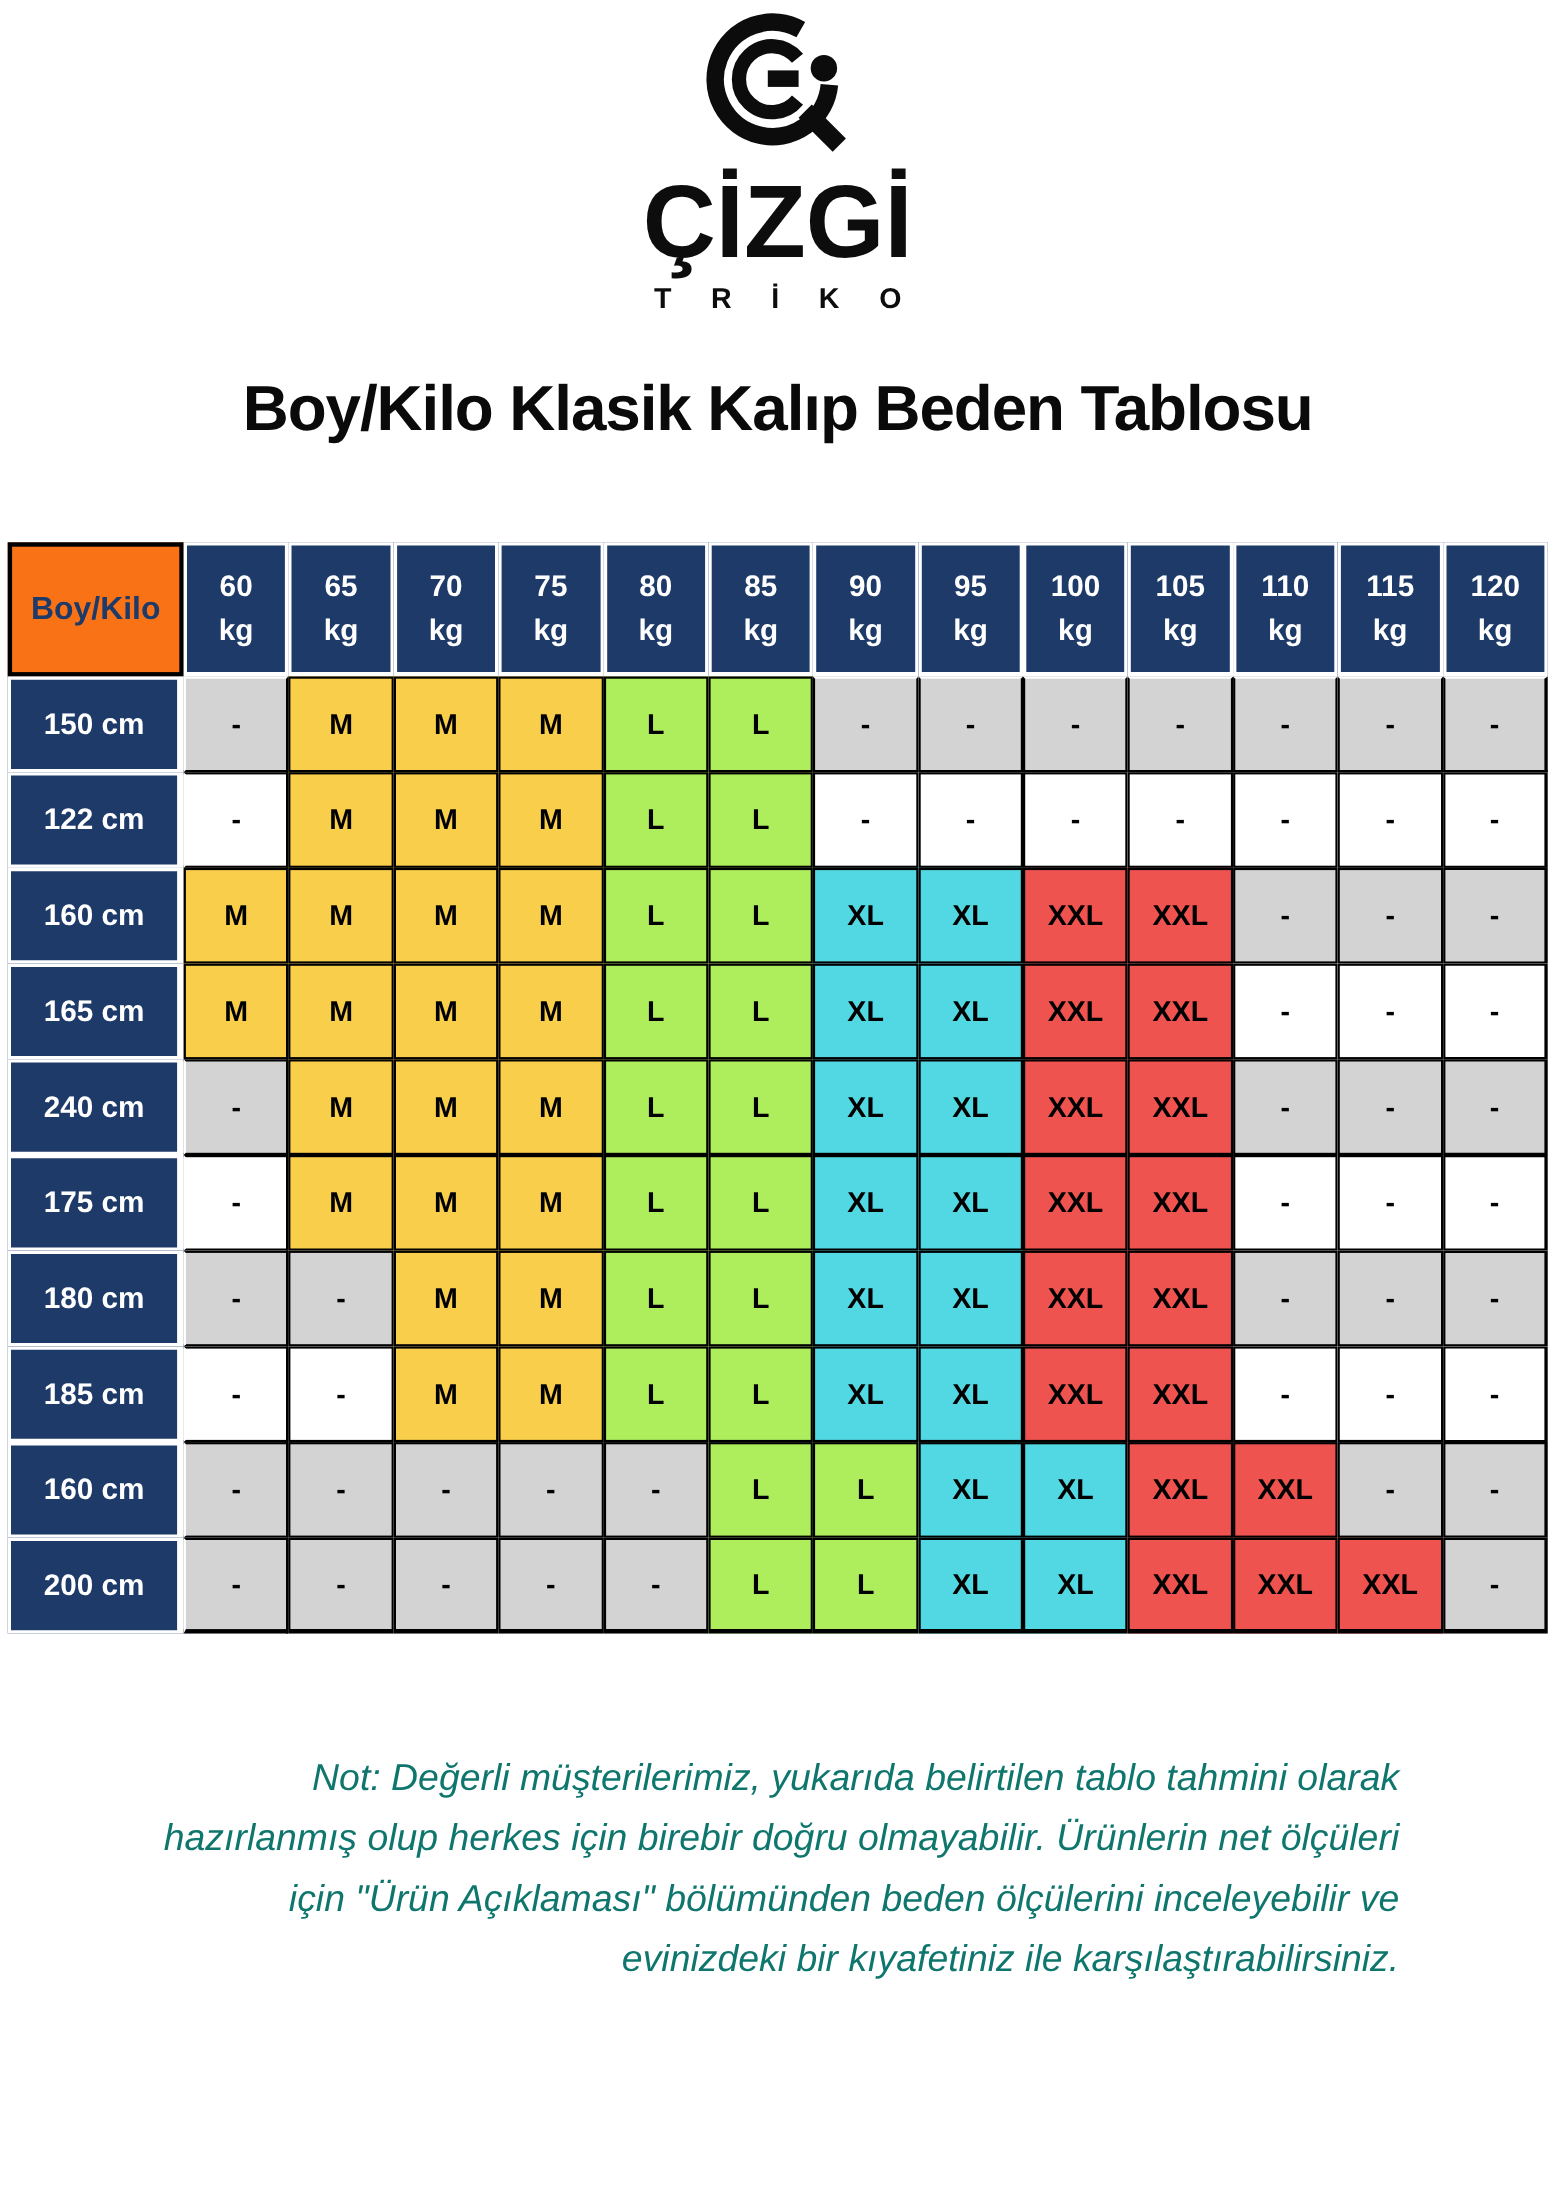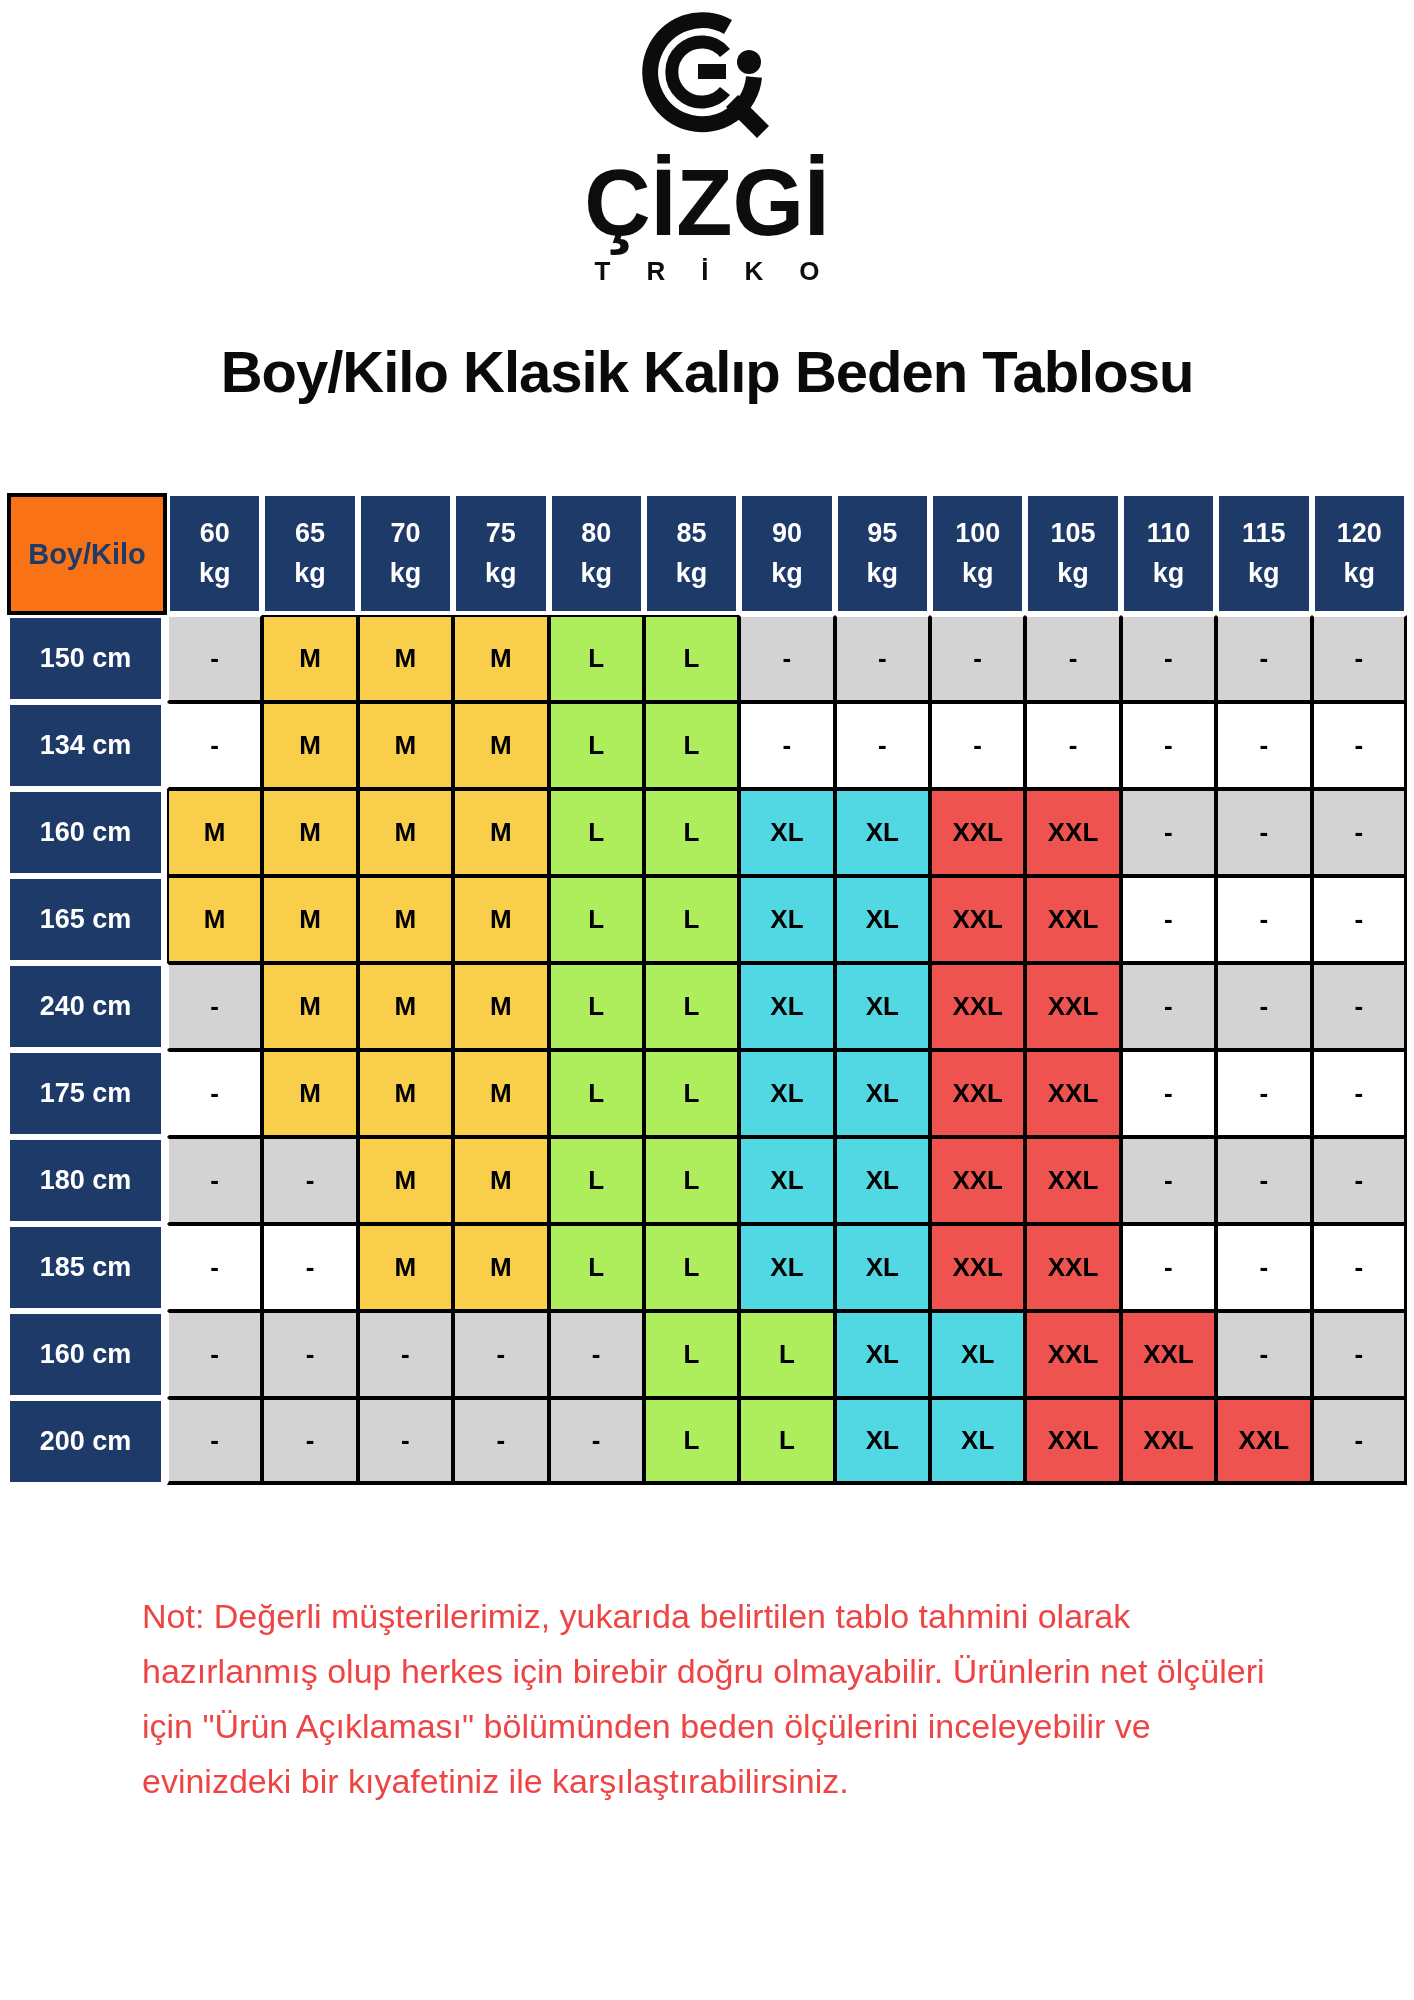--- a/index.html
+++ b/index.html
@@ -39,22 +39,22 @@
     background:var(--navy,#1e3a69);border:3px solid #fff;border-right-width:6px;
     color:#fff;font-size:27px;font-weight:700;height:79px;
   }
   table.size-table tbody td{
     border:2px solid #000;text-align:center;vertical-align:middle;
     font-size:26px;font-weight:700;color:#000;height:79px;padding:0;
   }
   table.size-table tbody tr:last-child td{border-bottom-width:4px;}
   table.size-table tbody td:last-child{border-right-width:3px;}
   .note{
-    max-width:1130px;margin:104px auto 0 auto;text-align:left;
-    font-size:34px;line-height:1.62;color:#ef4444;font-weight:400;
+    max-width:1130px;margin:104px auto 0 auto;text-align:right;
+    font-size:34px;line-height:1.62;color:#0f766e;font-weight:400;font-style:italic;
   }
 </style>
 </head>
 <body>
 
 <div class="logo-wrap">
   <svg class="logo-mark" width="150" height="150" viewBox="0 0 150 150" aria-hidden="true">
     <path d="M 96 27 A 52 52 0 1 0 122 77" fill="none" stroke="#0c0c0c" stroke-width="16"></path>
     <path d="M 93 53 A 30 30 0 1 0 93 91" fill="none" stroke="#0c0c0c" stroke-width="13"></path>
     <rect x="66" y="64" width="28" height="15" fill="#0c0c0c"></rect>
@@ -136,21 +136,21 @@
         <td style="background: rgb(174, 238, 92);">L</td>
         <td style="background: rgb(211, 211, 211); border-top-color: rgb(255, 255, 255);">-</td>
         <td style="background: rgb(211, 211, 211); border-top-color: rgb(255, 255, 255);">-</td>
         <td style="background: rgb(211, 211, 211); border-top-color: rgb(255, 255, 255);">-</td>
         <td style="background: rgb(211, 211, 211); border-top-color: rgb(255, 255, 255);">-</td>
         <td style="background: rgb(211, 211, 211); border-top-color: rgb(255, 255, 255);">-</td>
         <td style="background: rgb(211, 211, 211); border-top-color: rgb(255, 255, 255);">-</td>
         <td style="background: rgb(211, 211, 211); border-top-color: rgb(255, 255, 255);">-</td>
       </tr>
       <tr>
-        <th class="rh">134 cm</th>
+        <th class="rh">122 cm</th>
         <td style="background: rgb(255, 255, 255); border-left-color: rgb(255, 255, 255);">-</td>
         <td style="background: rgb(249, 206, 75);">M</td>
         <td style="background: rgb(249, 206, 75);">M</td>
         <td style="background: rgb(249, 206, 75);">M</td>
         <td style="background: rgb(174, 238, 92);">L</td>
         <td style="background: rgb(174, 238, 92);">L</td>
         <td style="background: rgb(255, 255, 255);">-</td>
         <td style="background: rgb(255, 255, 255);">-</td>
         <td style="background: rgb(255, 255, 255);">-</td>
         <td style="background: rgb(255, 255, 255);">-</td>

